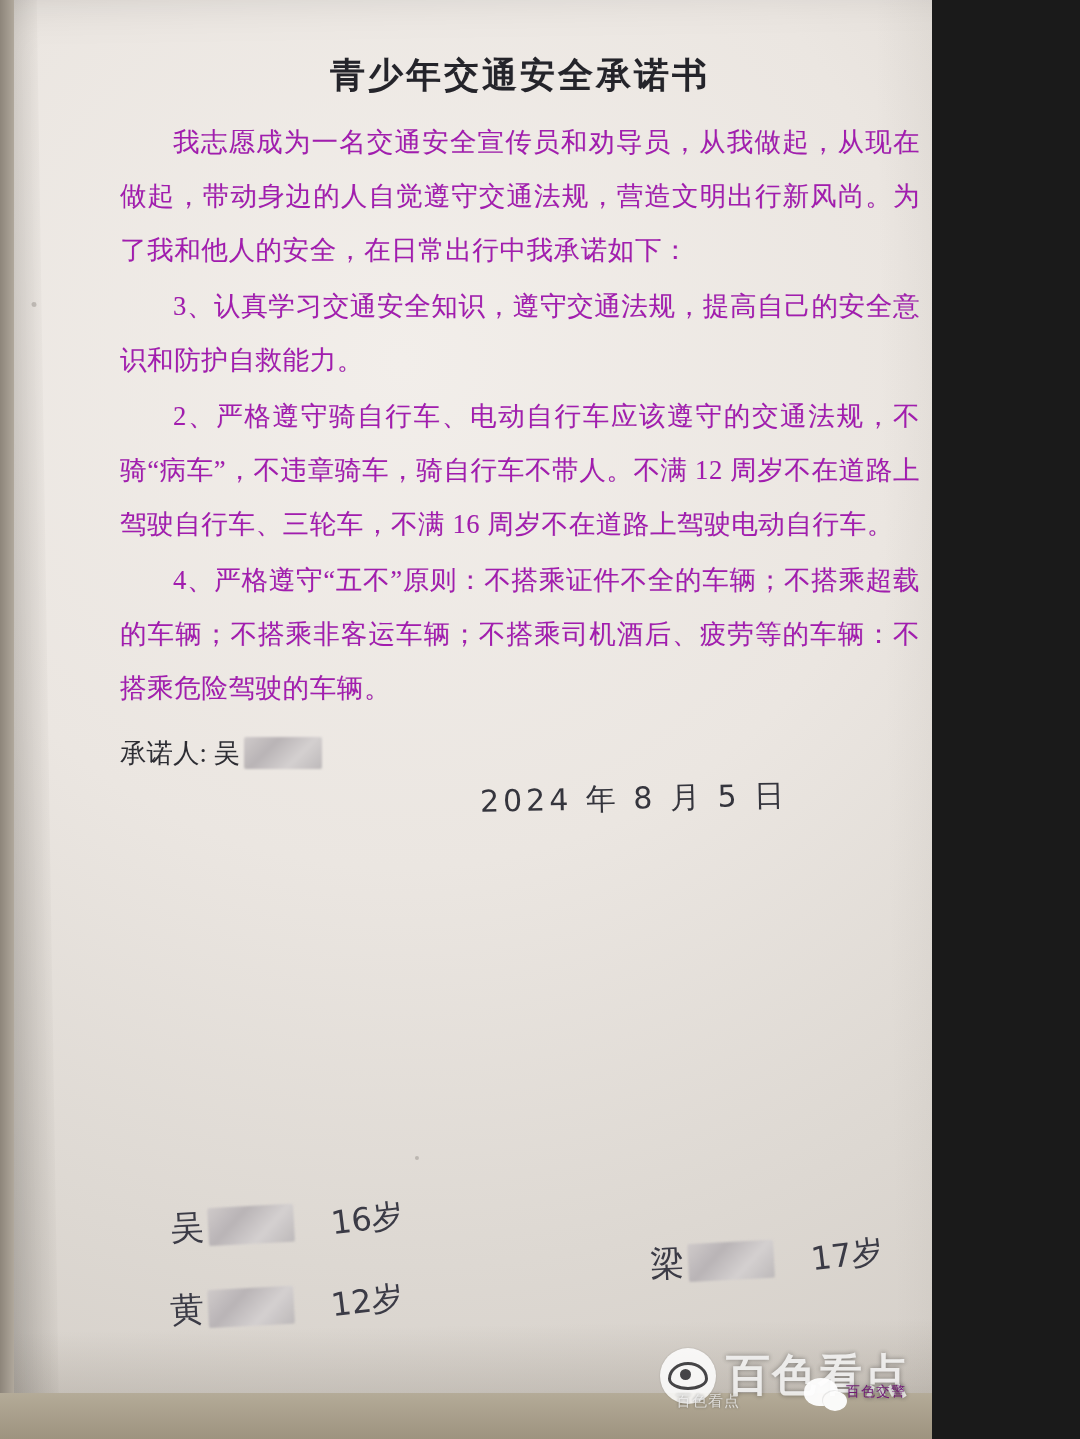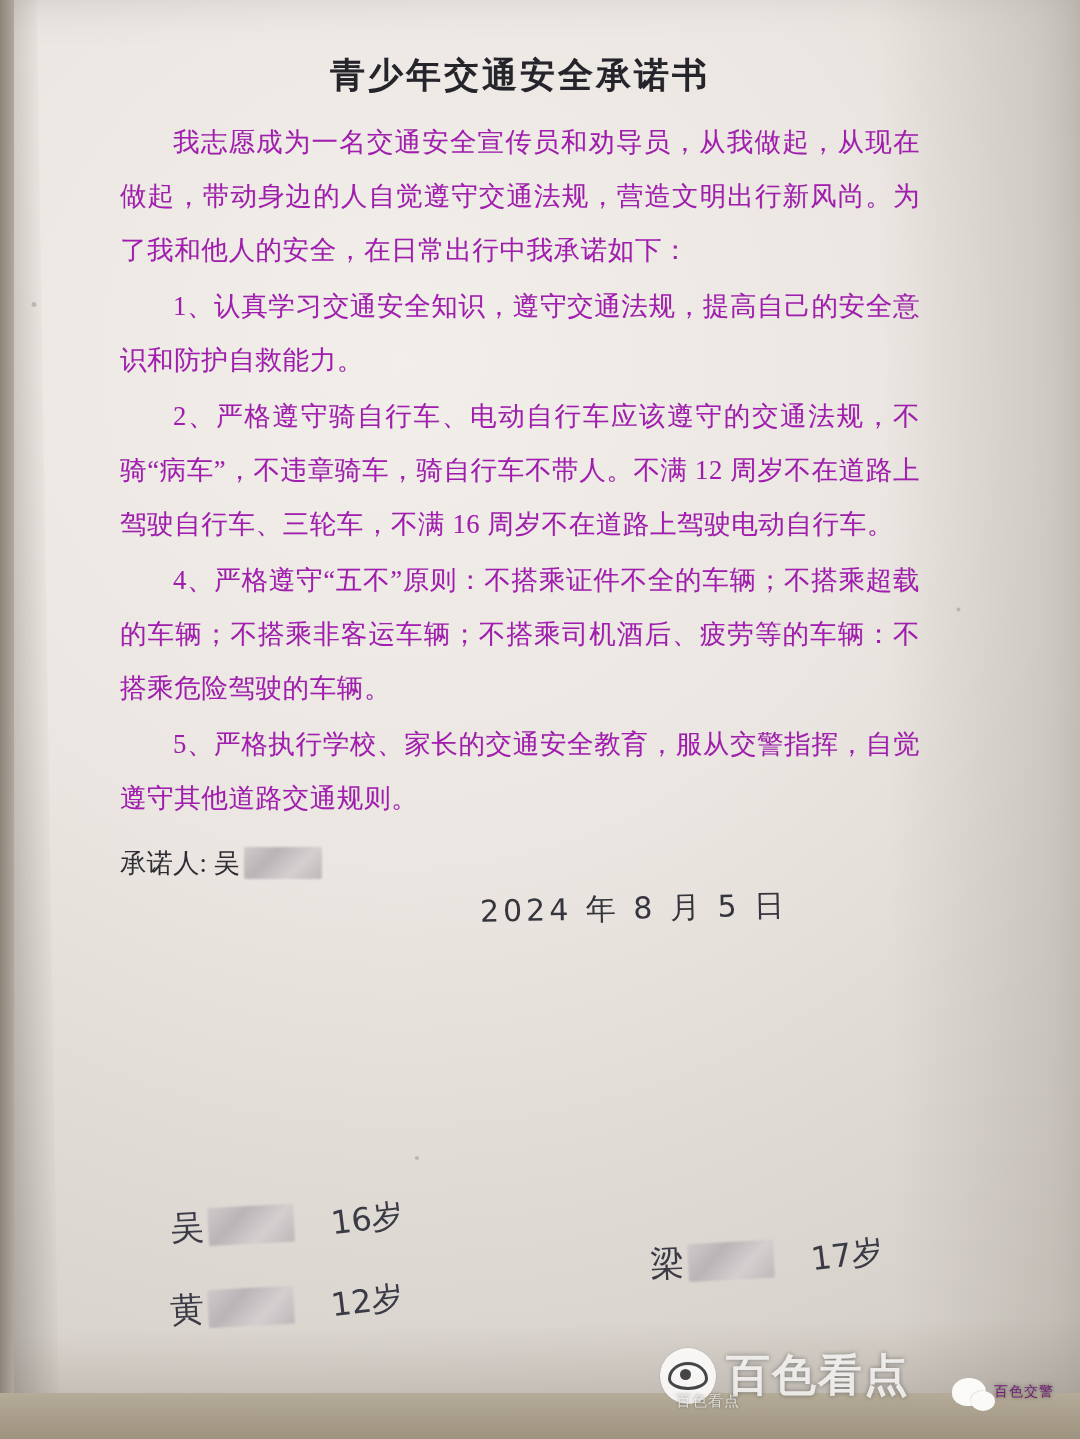--- a/index.html
+++ b/index.html
@@ -2,21 +2,21 @@
 <html><head>
 <meta charset="utf-8">
 <style>
   html, body {
     margin: 0;
     padding: 0;
     background: #1a1a1a;
   }
   #page {
     position: relative;
-    width: 1080px;
+    width: 932px;
     height: 1439px;
     overflow: hidden;
     background: #c9c5bb;
     font-family: "Liberation Serif", serif;
   }
   
   .paper {
     position: absolute;
     left: -22px;
     top: -26px;
@@ -255,24 +255,23 @@
   </div>
 
   <div class="desk-left"></div>
   <div class="desk-bottom"></div>
 
   <div class="doc">
 
     <div class="title">青少年交通安全承诺书</div>
 
     <p class="para">我志愿成为一名交通安全宣传员和劝导员，从我做起，从现在做起，带动身边的人自觉遵守交通法规，营造文明出行新风尚。为了我和他人的安全，在日常出行中我承诺如下：</p>
-    <p class="para">1、认真学习交通安全知识，遵守交通法规，提高自己的安全意识和防护自救能力。</p>
+    <p class="para">3、认真学习交通安全知识，遵守交通法规，提高自己的安全意识和防护自救能力。</p>
     <p class="para">2、严格遵守骑自行车、电动自行车应该遵守的交通法规，不骑“病车”，不违章骑车，骑自行车不带人。不满 12 周岁不在道路上驾驶自行车、三轮车，不满 16 周岁不在道路上驾驶电动自行车。</p>
     <p class="para">4、严格遵守“五不”原则：不搭乘证件不全的车辆；不搭乘超载的车辆；不搭乘非客运车辆；不搭乘司机酒后、疲劳等的车辆：不搭乘危险驾驶的车辆。</p>
-    <p class="para">5、严格执行学校、家长的交通安全教育，服从交警指挥，自觉遵守其他道路交通规则。</p>
 
     <div class="sign-wrap">
       <span class="sign-line">承诺人: 吴</span><span class="redact"></span>
     </div>
 
     <div class="date-line hand">2024 年 8 月 5 日</div>
   </div>
 
   <div class="signatures">
     <div class="sig sig-1">

